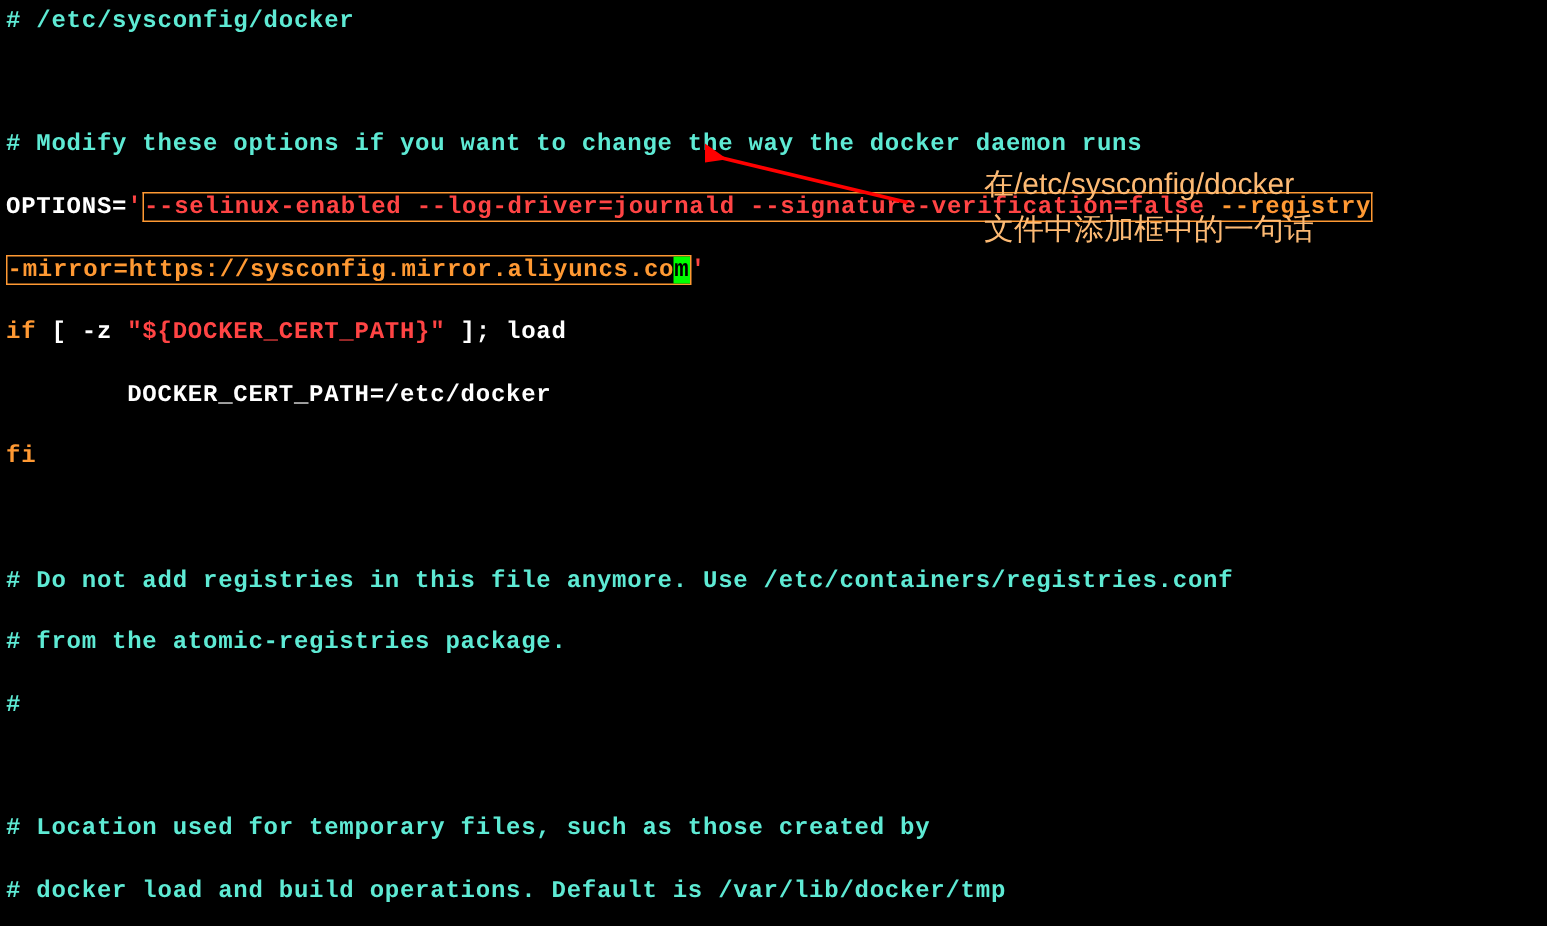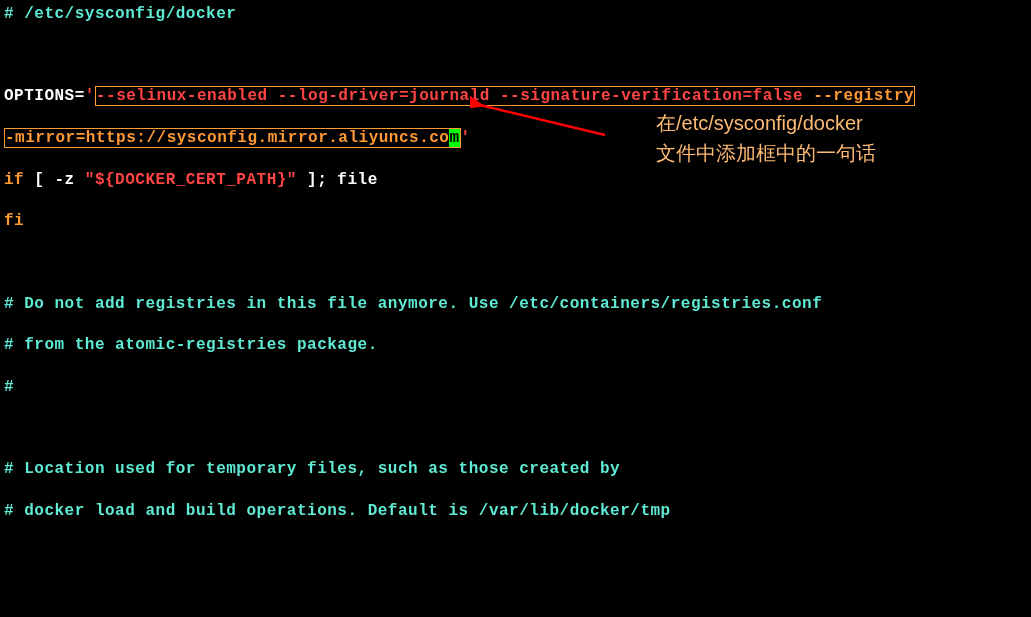--- a/index.html
+++ b/index.html
@@ -61,23 +61,25 @@
     .line {
       display: block;
       min-height: 20px;
     }
   </style>
 </head>
 <body>
 
 <pre><span class="line comment"># /etc/sysconfig/docker</span>
 <span class="line"></span>
+<span class="line comment"># Modify these options if you want to change the way the docker daemon runs</span>
 <span class="line"><span class="white">OPTIONS=</span><span class="quoted">'</span><span style="border:1px solid #ff9933; border-right:none;" class="quoted"><span>--selinux-enabled --log-driver=journald --signature-verification=false </span></span><span style="border:1px solid #ff9933; border-left:none;margin-top:32px;" class="orange">--registry</span></span>
 <span class="line"><span style="border:1px solid #ff9933;" class="orange"><span>-mirror=https://sysconfig.mirror.aliyuncs.co</span><span class="cursor">m</span></span><span class="quoted">'</span></span>
-<span class="line"><span class="orange">if</span><span class="white"> [ -z </span><span class="quoted">"${DOCKER_CERT_PATH}"</span><span class="white"> ]; file</span></span>
+<span class="line"><span class="orange">if</span><span class="white"> [ -z </span><span class="quoted">"${DOCKER_CERT_PATH}"</span><span class="white"> ]; load</span></span>
+<span class="line white">        DOCKER_CERT_PATH=/etc/docker</span>
 <span class="line orange">fi</span>
 <span class="line"></span>
 <span class="line comment"># Do not add registries in this file anymore. Use /etc/containers/registries.conf</span>
 <span class="line comment"># from the atomic-registries package.</span>
 <span class="line comment">#</span>
 <span class="line"></span>
 <span class="line comment"># Location used for temporary files, such as those created by</span>
 <span class="line comment"># docker load and build operations. Default is /var/lib/docker/tmp</span>
 
 

